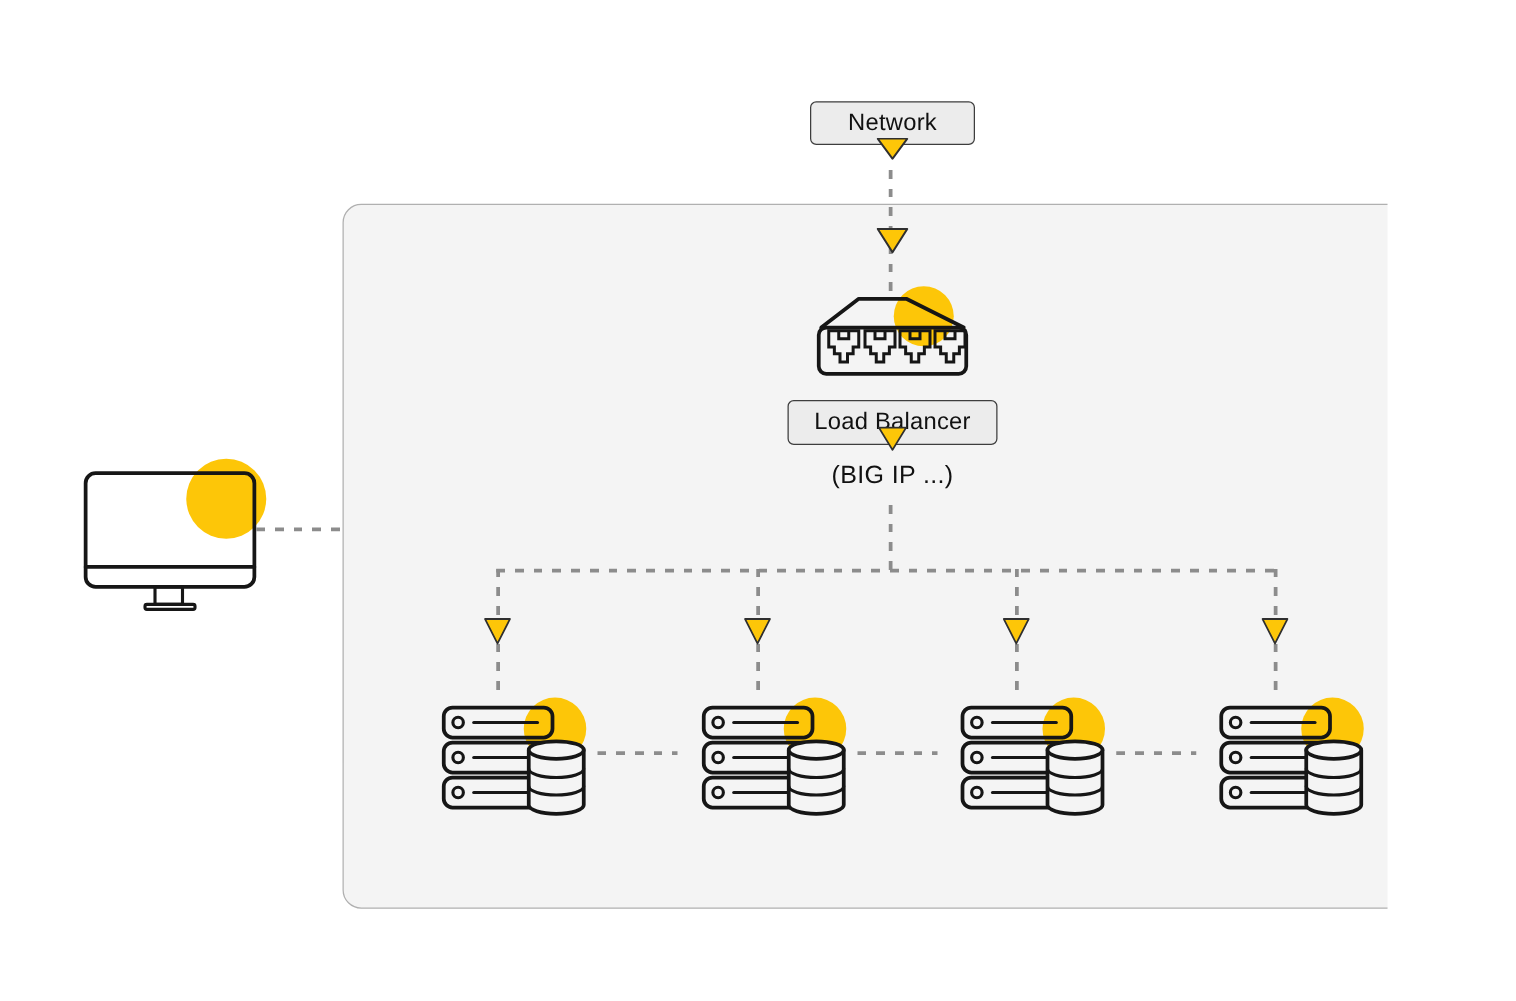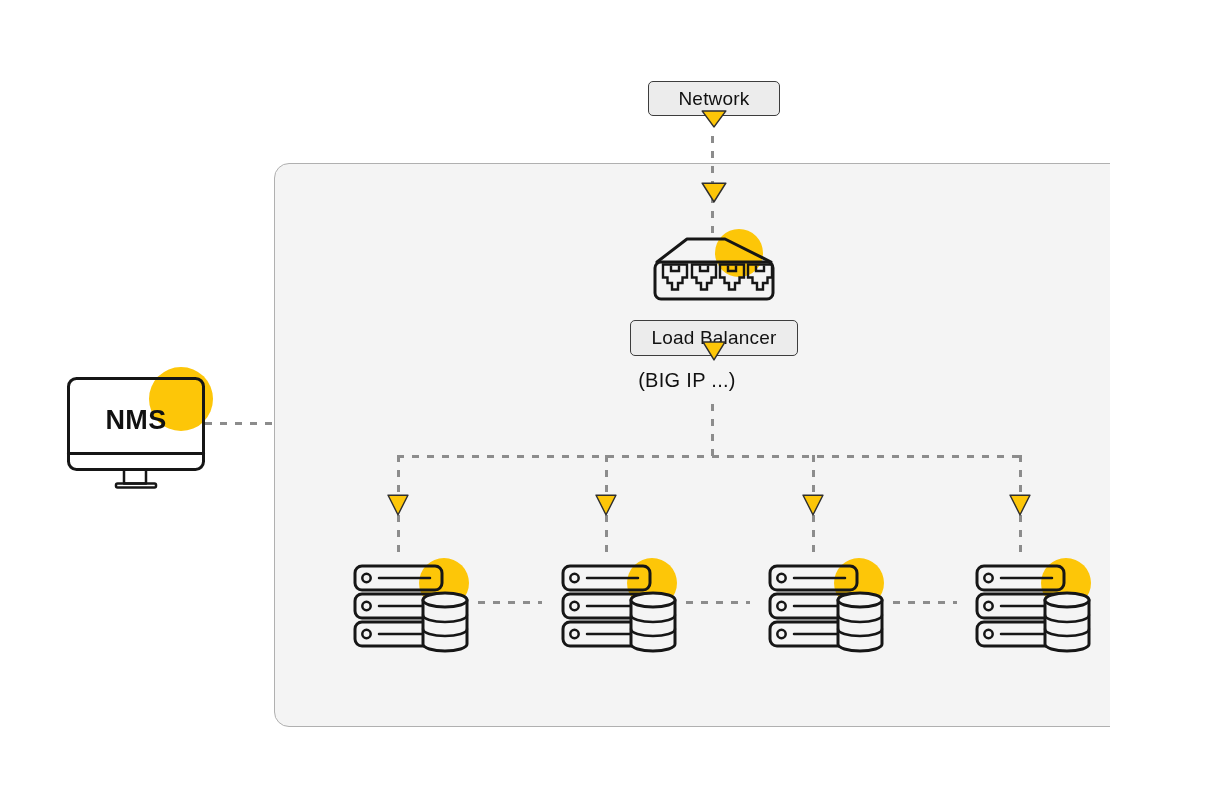--- a/index.html
+++ b/index.html
@@ -80,21 +80,21 @@
       <use href="#port" transform="translate(98,30.5)"></use>
     </g>
   </svg>
 
   <div class="label-box" style="left:630px;top:320px;width:168px;height:36px;">
     <span>Load Balancer</span>
   </div>
   <svg class="icon" style="left:702px;top:341px;" width="24" height="20" viewBox="0 0 26 22" preserveAspectRatio="none">
     <polygon class="tri" points="1.2,1.2 24.8,1.2 13,20.8"></polygon>
   </svg>
-  <div class="subtitle" style="left:603px;top:369px;width:168px;">(BIG IP ...)</div>
+  <div class="subtitle" style="left:630px;top:369px;width:168px;">(BIG IP ...)</div>
 
   <div class="dash-v" style="left:711px;top:404px;height:52px;"></div>
   <div class="dash-h" style="left:397px;top:455px;width:624px;"></div>
 
   <div class="dash-v" style="left:397px;top:455px;height:97px;"></div>
   <div class="dash-v" style="left:605px;top:455px;height:97px;"></div>
   <div class="dash-v" style="left:812px;top:455px;height:97px;"></div>
   <div class="dash-v" style="left:1019px;top:455px;height:97px;"></div>
 
   <svg class="icon" style="left:387px;top:494px;" width="22" height="22" viewBox="0 0 26 22" preserveAspectRatio="none">
@@ -182,16 +182,15 @@
   <div class="dash-h" style="left:686px;top:601px;width:64px;"></div>
   <div class="dash-h" style="left:893px;top:601px;width:64px;"></div>
 
   <div class="accent-circle" style="left:149px;top:367px;width:64px;height:64px;"></div>
   <svg class="icon" style="left:66px;top:376px;" width="140" height="114" viewBox="0 0 140 114">
     <rect class="s3" x="2.5" y="2.5" width="135" height="91" rx="8"></rect>
     <path class="s3" d="M2.5 77.5 H137.5"></path>
     <rect class="s2" x="58" y="93.5" width="22" height="14"></rect>
     <rect class="s2" x="50" y="107.5" width="40" height="4" rx="1.5"></rect>
   </svg>
-  <div class="nms-label" style="left:66px;top:406px;width:140px;line-height:28px;">NMS</div>
   <div class="dash-h" style="left:205px;top:422px;width:70px;"></div>
 
 </div>
 
 </body></html>

